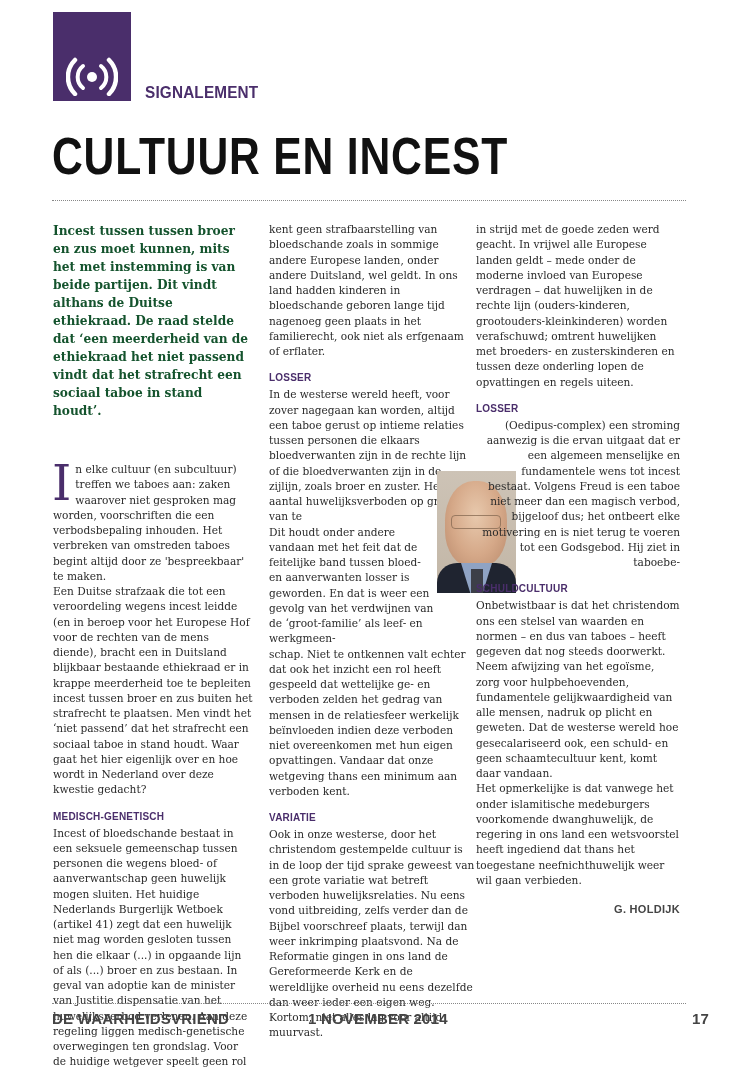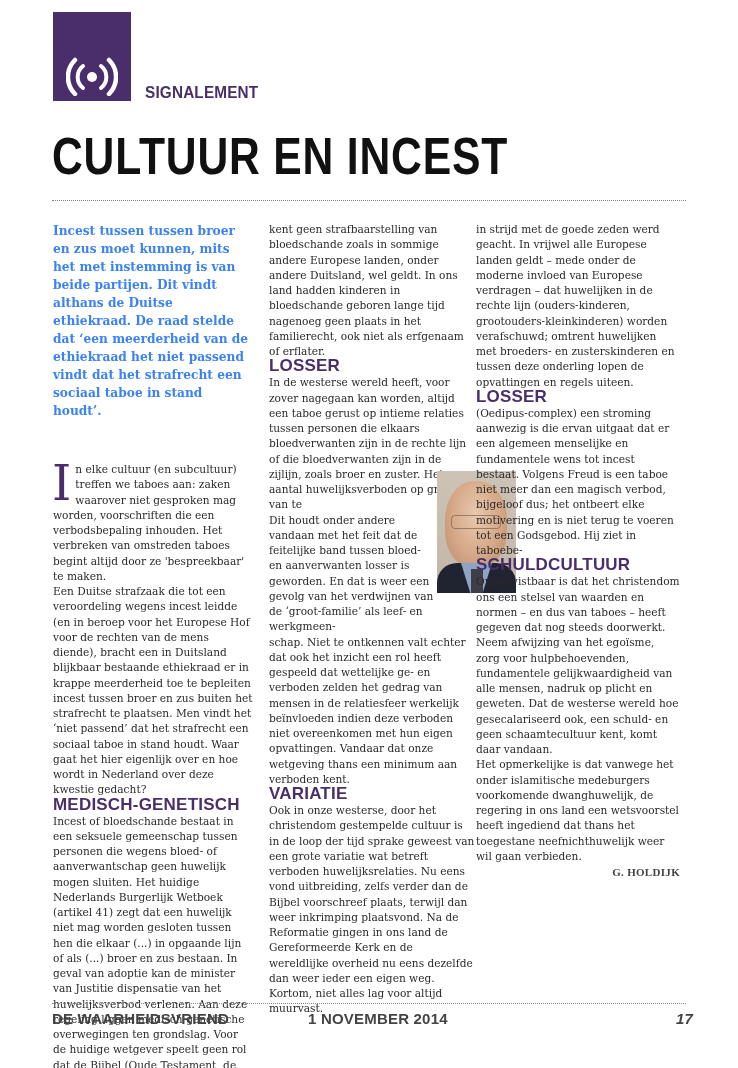--- a/index.html
+++ b/index.html
@@ -32,31 +32,31 @@
   .col {
     position: absolute; top: 222px; width: 200px;
     font-size: 10.6px; line-height: 15.25px; color: #2a2a2a;
   }
   .col1 { left: 53px; }
   .col2 { left: 269px; width: 206px; }
   .col3 { left: 476px; width: 204px; }
   .col p { margin: 0; }
 
   .lede {
-    font-size: 12.2px; line-height: 18px; color: #3b82f6; font-weight: bold;
+    font-size: 12.2px; line-height: 18px; color: #14532d; font-weight: bold;
     margin-bottom: 42px !important;
   }
   .dropcap {
     float: left; font-size: 49px; line-height: 40px; color: #4a2e6b;
     margin: 2px 4px 0 -1px; font-family: "DejaVu Serif", serif;
   }
   .subhead {
     font-family: "Liberation Sans", sans-serif; font-weight: bold;
-    font-size: 17px; letter-spacing: 0.2px; color: #4a2e6b;
-    margin-top: 0; margin-bottom: 2px; line-height: 14px;
+    font-size: 10px; letter-spacing: 0.2px; color: #4a2e6b;
+    margin-top: 12px; margin-bottom: 2px; line-height: 14px;
   }
 
   .photo {
     position: absolute; left: 437px; top: 471px; width: 79px; height: 122px;
     background: linear-gradient(180deg, #cdc3b6 0%, #c2b6a6 100%);
     overflow: hidden;
   }
   .photo .head {
     position: absolute; left: 8px; top: 10px; width: 62px; height: 86px;
     border-radius: 46% 46% 42% 42%;
@@ -71,34 +71,34 @@
     background: #1f2430; border-radius: 20px 20px 0 0;
   }
   .photo .shirt {
     position: absolute; left: 24px; top: 92px; width: 31px; height: 30px;
     background: #8fa3c4; clip-path: polygon(0 0, 100% 0, 70% 100%, 30% 100%);
   }
   .photo .tie {
     position: absolute; left: 34px; top: 98px; width: 12px; height: 26px; background: #3c3f48;
   }
   .narrow { width: 165px; }
-  .shift { margin-left: 40px; }
+  .shift { margin-left: 40px; text-align: right; }
 
   .byline {
-    text-align: right; font-family: Liberation Serif, serif; font-weight: bold;
-    font-size: 11px; letter-spacing: 0.3px; color: #444; margin-top: 1px;
+    text-align: right; font-family: Liberation Sans, sans-serif; font-weight: bold;
+    font-size: 11px; letter-spacing: 0.3px; color: #444; margin-top: 14px;
   }
 
   .footer {
     position: absolute; top: 1010px; font-family: "Liberation Sans", sans-serif;
     font-weight: bold; font-size: 15px; color: #444; letter-spacing: 0.2px;
   }
   .footer.left { left: 52px; }
   .footer.center { left: 308px; }
-  .footer.right { left: 676px; font-style: italic; }
+  .footer.right { left: 692px; }
 </style>
 </head>
 <body>
 
 <div class="logo-box">
   <svg class="logo-icon" viewBox="0 0 52 40">
     <circle cx="26" cy="21" r="5" fill="#fff"></circle>
     <path d="M17 10 A14 14 0 0 0 17 32" stroke="#fff" stroke-width="4" fill="none" stroke-linecap="round"></path>
     <path d="M35 10 A14 14 0 0 1 35 32" stroke="#fff" stroke-width="4" fill="none" stroke-linecap="round"></path>
     <path d="M9 4 A24 24 0 0 0 9 38" stroke="#fff" stroke-width="4.5" fill="none" stroke-linecap="round"></path>

